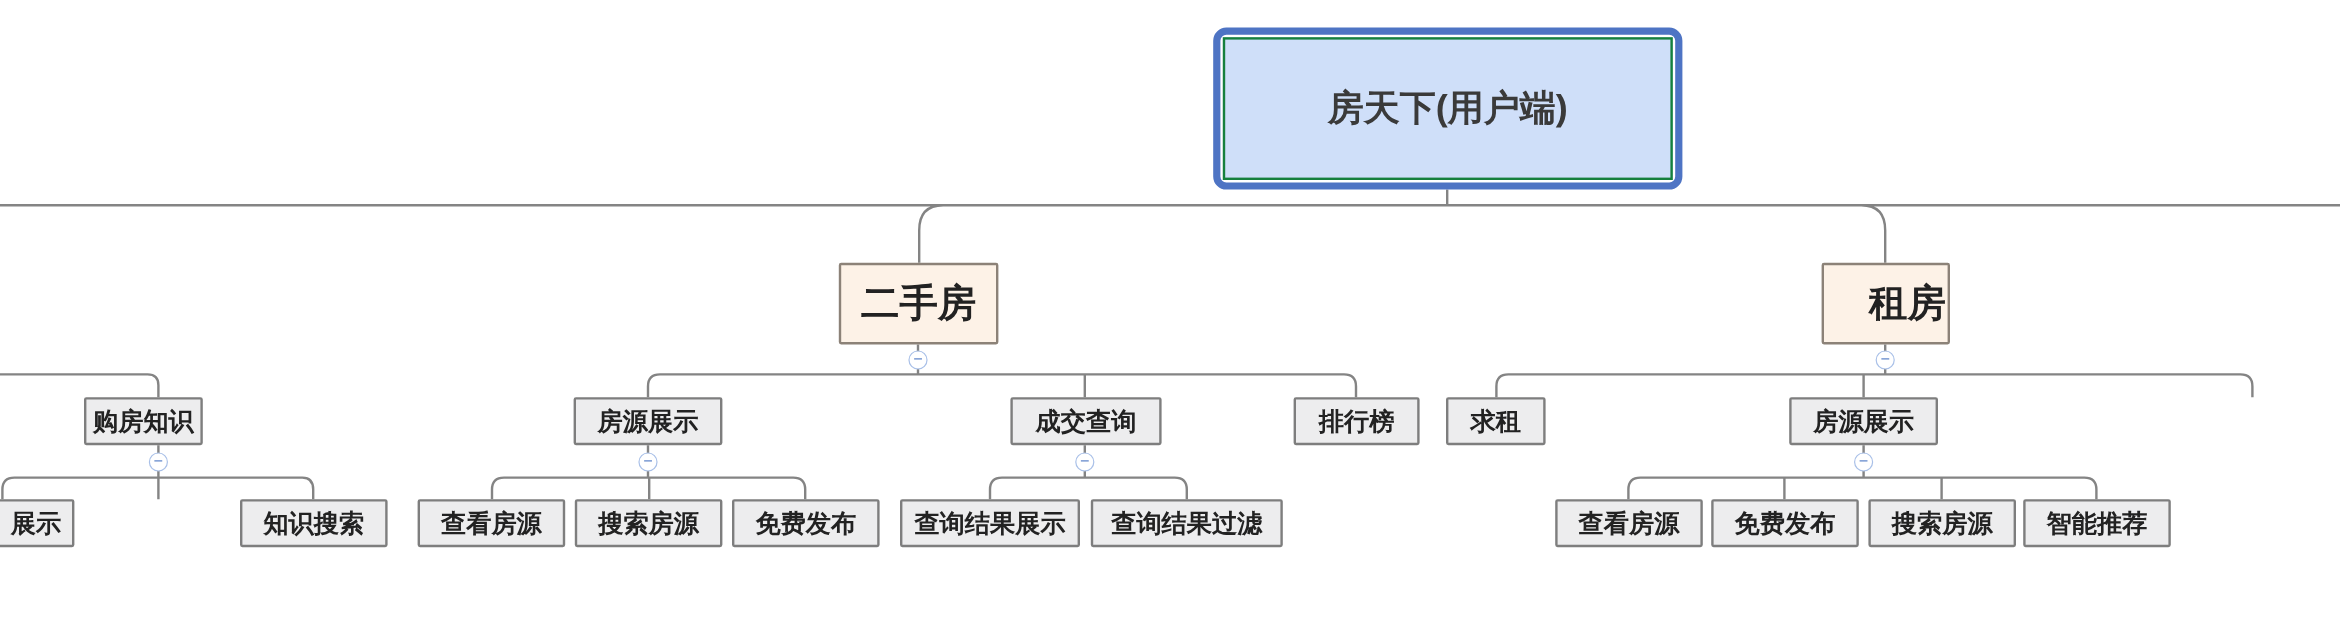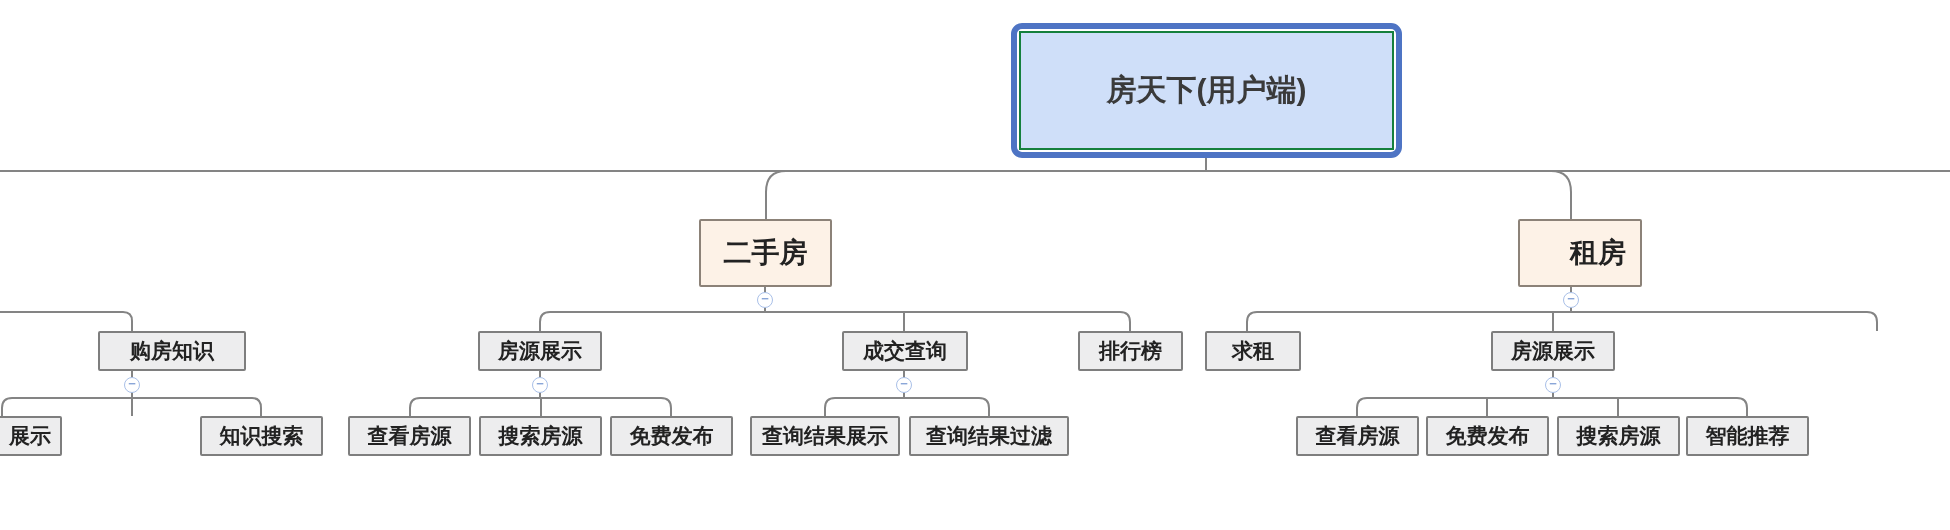--- a/index.html
+++ b/index.html
@@ -51,21 +51,21 @@
     display: flex;
     align-items: center;
     justify-content: center;
     font-size: 30px;
     font-weight: bold;
     color: #3a3a3a;
   }
   .branch {
     background: #fdf2e7;
     border: 2px solid #8c8278;
-    font-size: 28px;
+    font-size: 32px;
     height: 68px;
     top: 219px;
   }
   .topic {
     background: #ededee;
     border: 2px solid #7e7e7e;
     font-size: 21px;
     height: 40px;
     top: 331px;
   }
@@ -127,37 +127,37 @@
 
   <div class="root-outer">
     <div class="root-inner">
       <span class="lbl">房天下(用户端)</span>
     </div>
   </div>
 
   <div class="node branch" style="left:699px; width:133px;">
     <span class="lbl">二手房</span>
   </div>
-  <div class="node branch" style="left:1518px; width:124px;padding-left:36px;">
+  <div class="node branch" style="left:1518px; width:107px;padding-left:36px;">
     <span class="lbl">租房</span>
   </div>
 
-  <div class="node topic" style="left:70px; width:148px;margin-left:28px;">
+  <div class="node topic" style="left:70px; width:99px;">
     <span class="lbl">购房知识</span>
   </div>
   <div class="node topic" style="left:478px; width:124px;">
     <span class="lbl">房源展示</span>
   </div>
   <div class="node topic" style="left:842px; width:126px;">
     <span class="lbl">成交查询</span>
   </div>
   <div class="node topic" style="left:1078px; width:105px;">
     <span class="lbl">排行榜</span>
   </div>
-  <div class="node topic" style="left:1205px; width:96px;">
+  <div class="node topic" style="left:1205px; width:83px;">
     <span class="lbl">求租</span>
   </div>
   <div class="node topic" style="left:1491px; width:124px;">
     <span class="lbl">房源展示</span>
   </div>
 
   <div class="node leaf" style="left:-2px; width:64px;">
     <span class="lbl">展示</span>
   </div>
   <div class="node leaf" style="left:200px; width:123px;">

